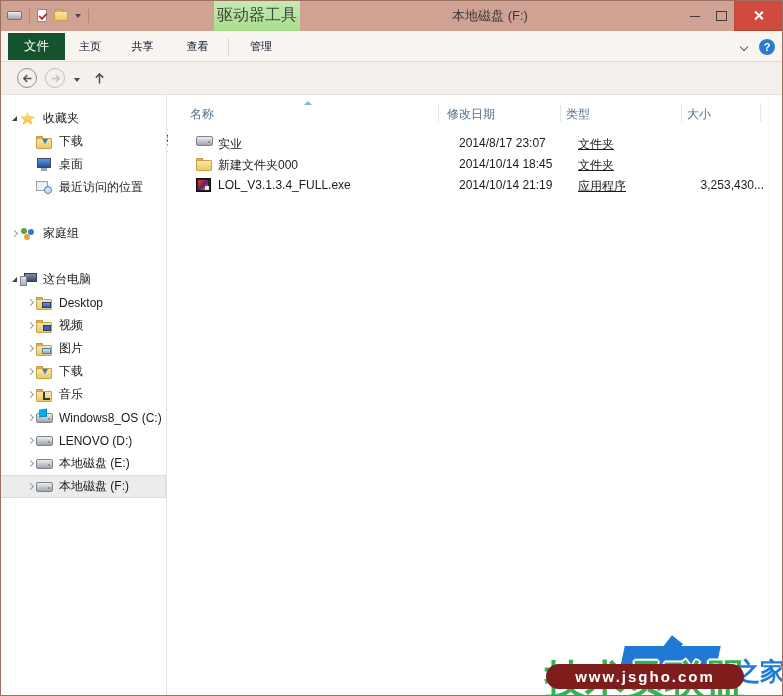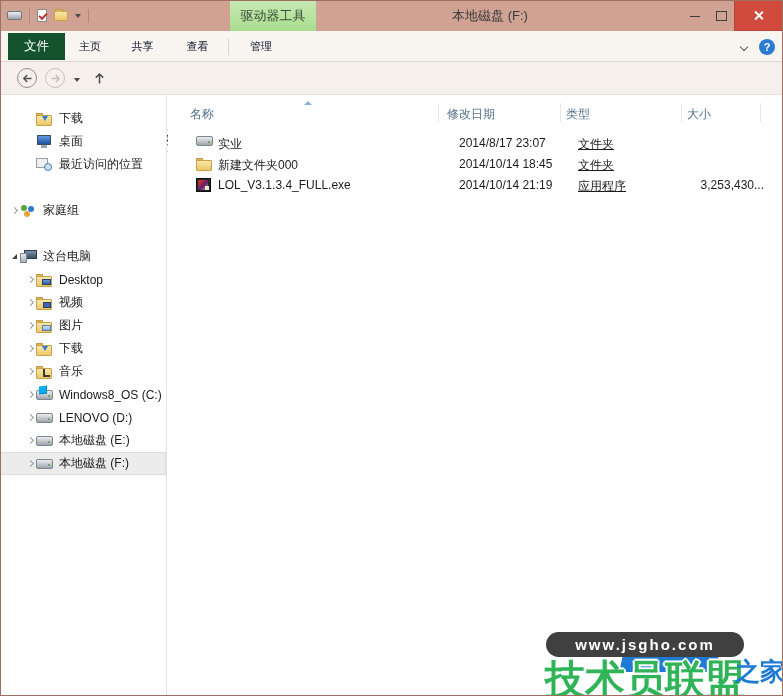--- a/index.html
+++ b/index.html
@@ -7,21 +7,21 @@
        font-family:"Liberation Sans","DejaVu Sans",sans-serif;background:#fff;
        -webkit-font-smoothing:antialiased;}
   .abs{position:absolute;}
   .window-border{position:absolute;inset:0;border:1px solid #9b7061;pointer-events:none;z-index:99;}
 
   
   .titlebar{position:absolute;left:0;top:0;width:783px;height:31px;background:#cfa294;}
   .qat{position:absolute;left:7px;top:0;height:31px;display:flex;align-items:center;gap:7px;}
   .qat-sep{width:1px;height:14px;background:#b48878;}
   .ctx-tab{position:absolute;left:214px;top:0;width:86px;height:31px;background:linear-gradient(#c8eab4,#a9dd8e);
-           display:flex;align-items:center;justify-content:center;font-size:13px;color:#3c4a38;margin-left:16px;}
+           display:flex;align-items:center;justify-content:center;font-size:16px;color:#3c4a38;}
   .win-title{position:absolute;left:390px;top:0;width:200px;height:31px;display:flex;align-items:center;
              justify-content:center;font-size:13px;color:#3a3a3a;}
   .win-btns{position:absolute;right:0;top:0;height:31px;display:flex;}
   .btn-min,.btn-max{width:26px;height:31px;display:flex;align-items:center;justify-content:center;}
   .btn-close{width:49px;height:31px;background:#d04a3d;border:1px solid #b8453a;box-sizing:border-box;
              display:flex;align-items:center;justify-content:center;position:relative;}
   .glyph-min{width:10px;height:1px;background:#3d3d3d;margin-top:2px;}
   .glyph-max{width:9px;height:8px;border:1px solid #3d3d3d;}
   .glyph-x{position:relative;width:11px;height:11px;}
   .glyph-x::before,.glyph-x::after{content:"";position:absolute;left:5px;top:0;width:1.6px;height:11px;background:#fff;}
@@ -142,21 +142,21 @@
   .caret-down{width:0;height:0;border:3px solid transparent;border-top:4px solid #4a4a4a;margin-top:3px;}
   .chev{display:inline-block;width:4px;height:4px;border-top:1px solid #666;border-right:1px solid #666;transform:rotate(45deg);}
   .chev-down{display:inline-block;width:5px;height:5px;border-top:1.4px solid #5a5a5a;border-right:1.4px solid #5a5a5a;transform:rotate(135deg);}
 
   
   .wm{position:absolute;z-index:50;}
   .wm-blue-frag{left:622px;top:646px;width:96px;height:26px;background:#1f7ad4;transform:skewX(-12deg);}
   .wm-blue-frag2{left:660px;top:636px;width:14px;height:34px;background:#1f7ad4;transform:rotate(38deg);}
   .wm-brand{left:545px;top:652px;font-size:40px;font-weight:bold;color:#2fb457;letter-spacing:0px;white-space:nowrap;
             text-shadow:-2px 0 0 #fff,2px 0 0 #fff,0 -2px 0 #fff,0 2px 0 #fff,-1px -1px 0 #fff,1px 1px 0 #fff,-1px 1px 0 #fff,1px -1px 0 #fff;}
-  .wm-pill{left:546px;top:632px;width:198px;height:25px;background:#404040;border-radius:13px;
+  .wm-pill{left:546px;top:664px;width:198px;height:25px;background:#7f1d1d;border-radius:13px;
            display:flex;align-items:center;justify-content:center;color:#fff;font-weight:bold;font-size:15px;letter-spacing:2px;}
   .wm-partial{left:735px;top:655px;font-size:25px;font-weight:bold;color:#1f7ad4;white-space:nowrap;}
 </style>
 </head>
 <body>
 
 <div class="titlebar">
   <div class="qat">
     <span class="ic qat-drive"></span>
     <span class="qat-sep"></span>
@@ -233,20 +233,29 @@
     <span class="search-ic">
       <svg width="13" height="13" viewBox="0 0 13 13">
         <circle cx="5.2" cy="5.2" r="3.6" fill="none" stroke="#6e6e6e" stroke-width="1.4"></circle>
         <path d="M8 8 L12 12" stroke="#6e6e6e" stroke-width="1.6"></path>
         </svg>
     </span>
   </div>
 </div>
 
 <div class="sidebar">
+  <div class="tree-item lvl0">
+    <span class="arr">
+        <i class="arr-exp"></i>
+      </span>
+    <span class="tree-icon">
+        <span class="ic ic-star"></span>
+      </span>
+    <span class="tree-label">收藏夹</span>
+  </div>
   <div class="tree-item lvl1">
     <span class="arr"></span>
     <span class="tree-icon">
         <span class="ic ic-fold">
           <i class="mk mk-down"></i>
         </span>
       </span>
     <span class="tree-label">下载</span>
   </div>
   <div class="tree-item lvl1">

